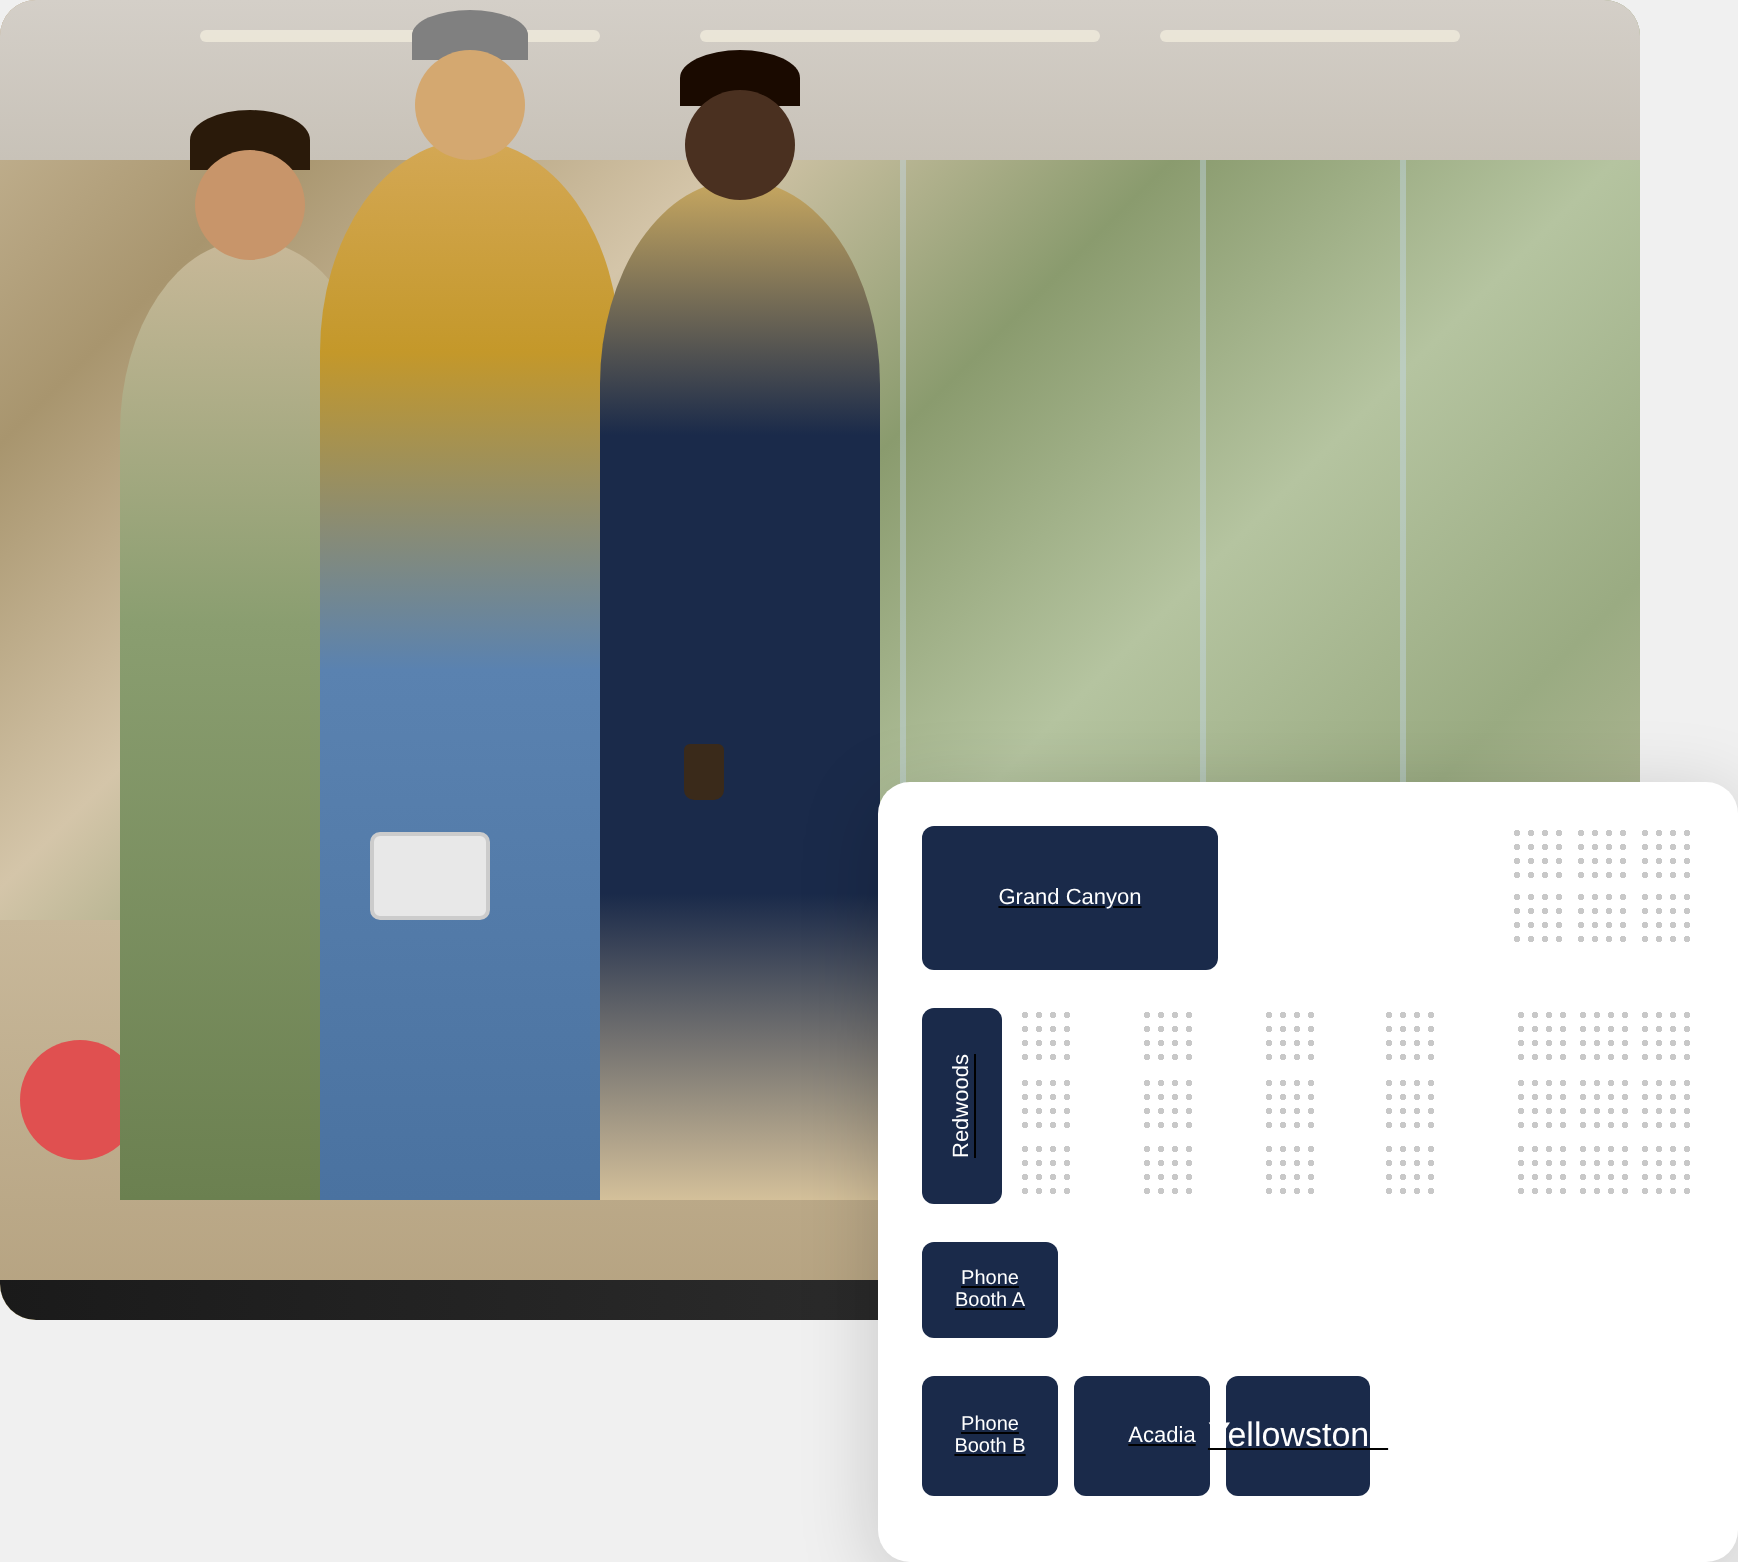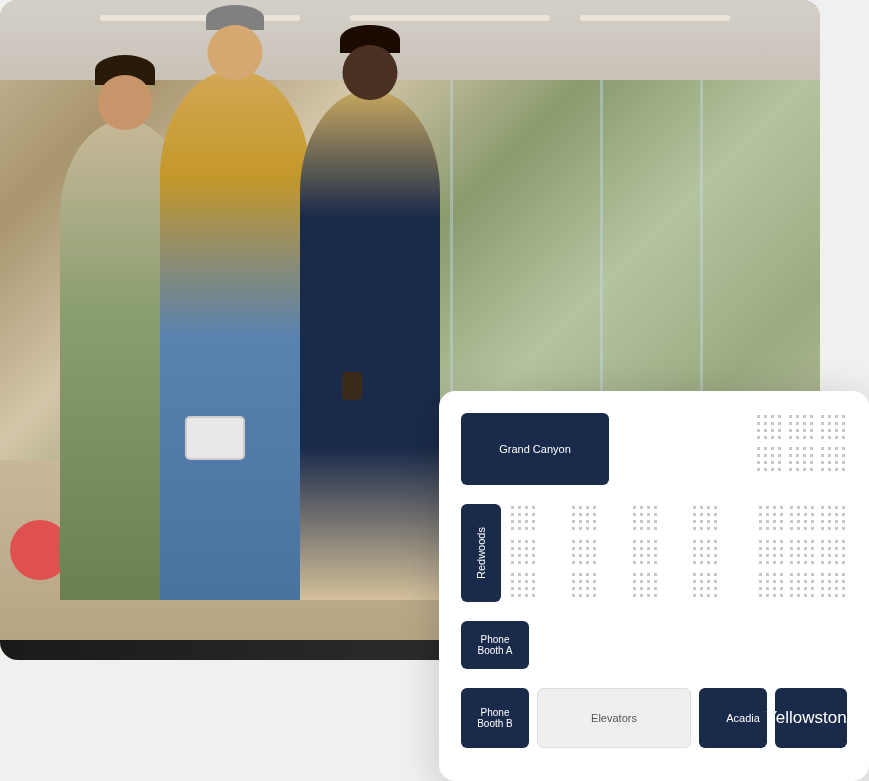--- a/index.html
+++ b/index.html
@@ -166,20 +166,21 @@
       padding: 22px;
     }
 
     .floorplan-inner {
       width: 100%;
       height: 100%;
       position: relative;
       display: grid;
       grid-template-rows: auto auto auto auto;
       gap: 8px;
+      text-decoration: underline;
     }
 
     
     .fp-row1 {
       display: flex;
       gap: 8px;
       align-items: stretch;
       height: 72px;
     }
 
@@ -461,23 +462,20 @@
         <span style="white-space:pre-line; text-align:center;">Phone
 Booth A</span>
       </div>
     </div>
 
     <div class="fp-row4">
       <div class="room-box" style="width:68px; flex-shrink:0; font-size:10px;">
         <span style="white-space:pre-line; text-align:center;">Phone
 Booth B</span>
       </div>
-      <div class="room-box-elevator" style="flex:1; min-width:80px;">
-        <span>Elevators</span>
-      </div>
       <div class="room-box" style="width:68px; flex-shrink:0; font-size:11px;padding-left:24px;">
         <span>Acadia</span>
       </div>
       <div class="room-box" style="width:72px; flex-shrink:0; font-size:17px;">
         <span>Yellowstone</span>
       </div>
     </div>
 
   </div>
 </div>

